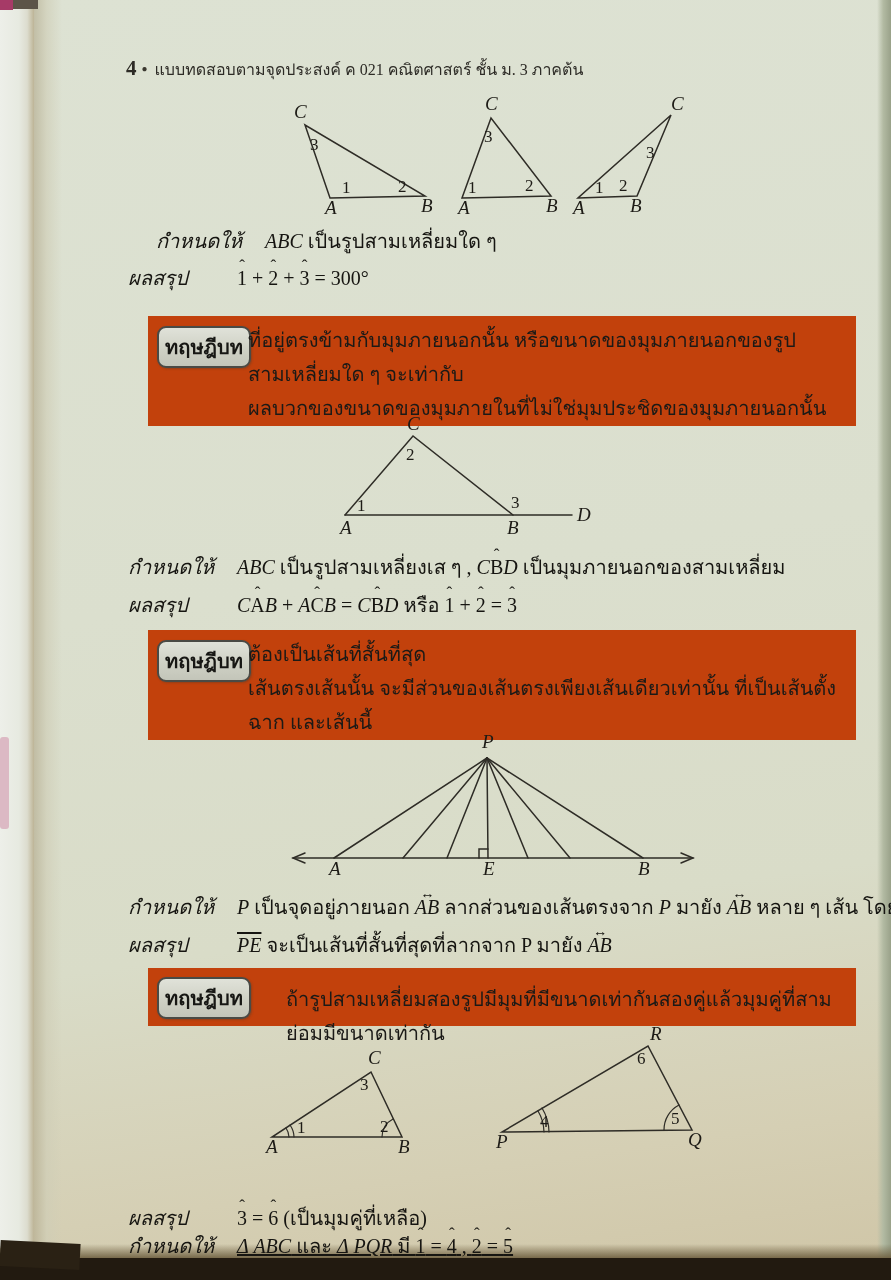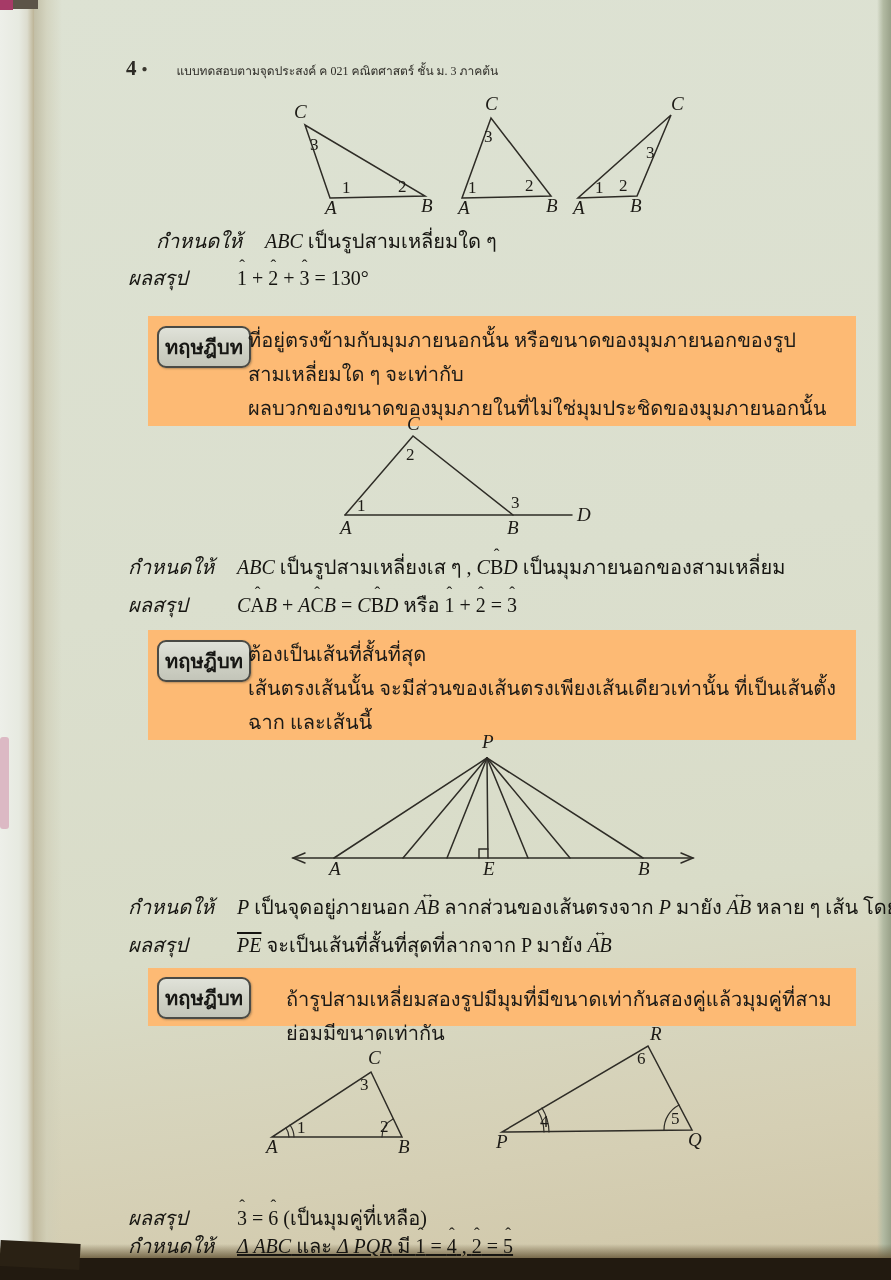--- a/index.html
+++ b/index.html
@@ -32,24 +32,24 @@
   }
   .bottom-shadow { position:absolute; left:0; bottom:20px; width:891px; height:16px;
     background:linear-gradient(180deg,rgba(58,48,30,0) 0%,#6b5c3d 100%); }
   .bottom-strip { position:absolute; left:0; bottom:0; width:891px; height:22px; background:#221a10; }
   .bottom-left-dark { position:absolute; left:0; bottom:12px; width:80px; height:26px; background:#2a2114; transform:rotate(3deg); }
 
   
   .header { position:absolute; left:126px; top:56px; color:#2d2b26; white-space:nowrap; }
   .header .num { font-weight:700; font-size:21px; }
   .header .bullet { font-size:10px; vertical-align:3px; margin:0 7px 0 5px; color:#3a372f; }
-  .header .title { font-size:12px;margin-left:22px; }
-
-  
-  .thm-band { position:absolute; left:148px; width:708px; background:#fdba74;font-family:Liberation Serif, serif; }
+  .header .title { font-size:16px; }
+
+  
+  .thm-band { position:absolute; left:148px; width:708px; background:#c2410c;font-family:Liberation Serif, serif; }
   .band1 { top:316px; height:110px; }
   .band2 { top:630px; height:110px; }
   .band3 { top:968px; height:58px; }
   .thm-label {
     position:absolute; left:9px; top:10px; width:90px; height:38px;
     border:2px solid #4a4a45; border-radius:9px;
     background:linear-gradient(180deg,#e0e2d9 0%,#cfd1c5 55%,#c3c5b9 100%);
     box-shadow:1px 1px 2px rgba(60,60,50,.35);
     display:flex; align-items:center; justify-content:center;
     font-weight:700; font-size:20px; color:#171714;
@@ -119,21 +119,21 @@
   <text x="362" y="114">B</text>
   <text class="num" x="327" y="95">1</text>
   <text class="num" x="351" y="93">2</text>
   <text class="num" x="378" y="60">3</text>
 </svg>
 
 <div class="row" style="top:225px;margin-left:28px;">
   <span class="lbl">กำหนดให้</span><span class="val"><span class="m">ABC</span><span> เป็นรูปสามเหลี่ยมใด ๆ</span></span>
 </div>
 <div class="row" style="top:262px;">
-  <span class="lbl">ผลสรุป</span><span class="val"><span class="hat">1</span><span> + </span><span class="hat">2</span><span> + </span><span class="hat">3</span><span> = 130°</span></span>
+  <span class="lbl">ผลสรุป</span><span class="val"><span class="hat">1</span><span> + </span><span class="hat">2</span><span> + </span><span class="hat">3</span><span> = 300°</span></span>
 </div>
 
 <div class="thm-band band1">
   <div class="thm-label">ทฤษฎีบท</div>
   <div class="thm-lines">
     <div>ที่อยู่ตรงข้ามกับมุมภายนอกนั้น  หรือขนาดของมุมภายนอกของรูปสามเหลี่ยมใด ๆ จะเท่ากับ</div>
     <div>ผลบวกของขนาดของมุมภายในที่ไม่ใช่มุมประชิดของมุมภายนอกนั้น</div>
   </div>
 </div>
 

